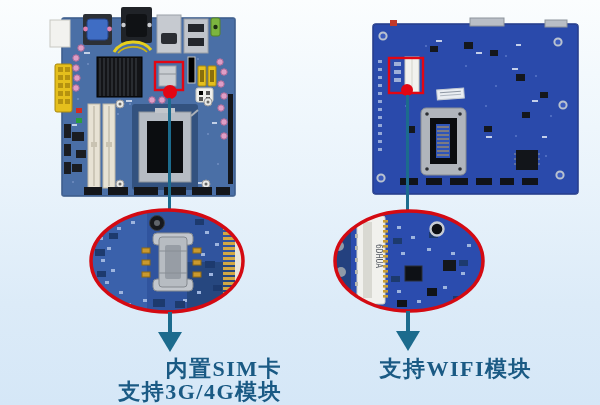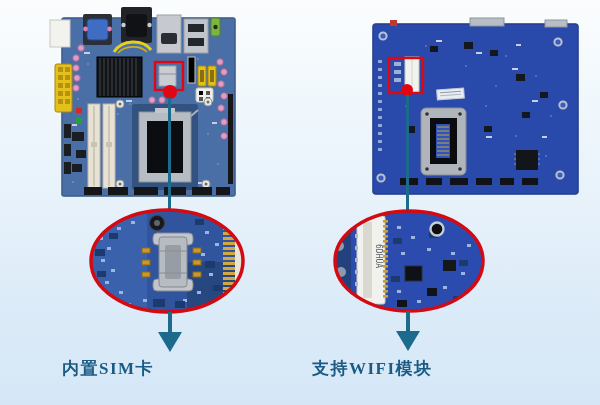--- a/index.html
+++ b/index.html
@@ -10,22 +10,22 @@
   .stage{
     position:relative;width:600px;height:405px;
     background:linear-gradient(180deg,#fbfdfe 0%,#f3f9fd 18%,#e9f3fb 45%,#dcebf8 75%,#d5e7f7 100%);
   }
   .abs{position:absolute;}
   .board-photo{z-index:1;}
   .callout-line{width:3px;background:#1c6b8d;z-index:2;}
   .oval-callout{z-index:3;}
   .down-arrow{z-index:3;}
   .caption{
-    position:absolute;z-index:4;text-align:left;
-    color:#1a5a84;font-weight:bold;font-size:17px;letter-spacing:1.5px;
+    position:absolute;z-index:4;text-align:right;
+    color:#1a5a84;font-weight:bold;font-size:22px;letter-spacing:1.5px;
     line-height:23px;
   }
 </style>
 </head>
 <body>
 
 <div class="stage">
 
   <svg class="abs board-photo" style="left:48px;top:4px;" width="190" height="196" viewBox="0 0 190 196">
 
@@ -513,18 +513,19 @@
     <rect x="12" y="0" width="4" height="22" fill="#1c6b8d"></rect>
     <polygon points="2,20 26,20 14,40" fill="#1c6b8d"></polygon>
   </svg>
   <svg class="abs down-arrow" style="left:394px;top:311px;" width="28" height="42" viewBox="0 0 28 42">
     <rect x="12" y="0" width="4" height="22" fill="#1c6b8d"></rect>
     <polygon points="2,20 26,20 14,40" fill="#1c6b8d"></polygon>
   </svg>
 
   <div class="caption" style="left:62px;top:357px;width:220px;">
     <div>内置SIM卡</div>
+    <div>支持3G/4G模块</div>
   </div>
   <div class="caption" style="left:312px;top:357px;width:220px;">
     <div>支持WIFI模块</div>
   </div>
 
 </div>
 
 </body></html>

